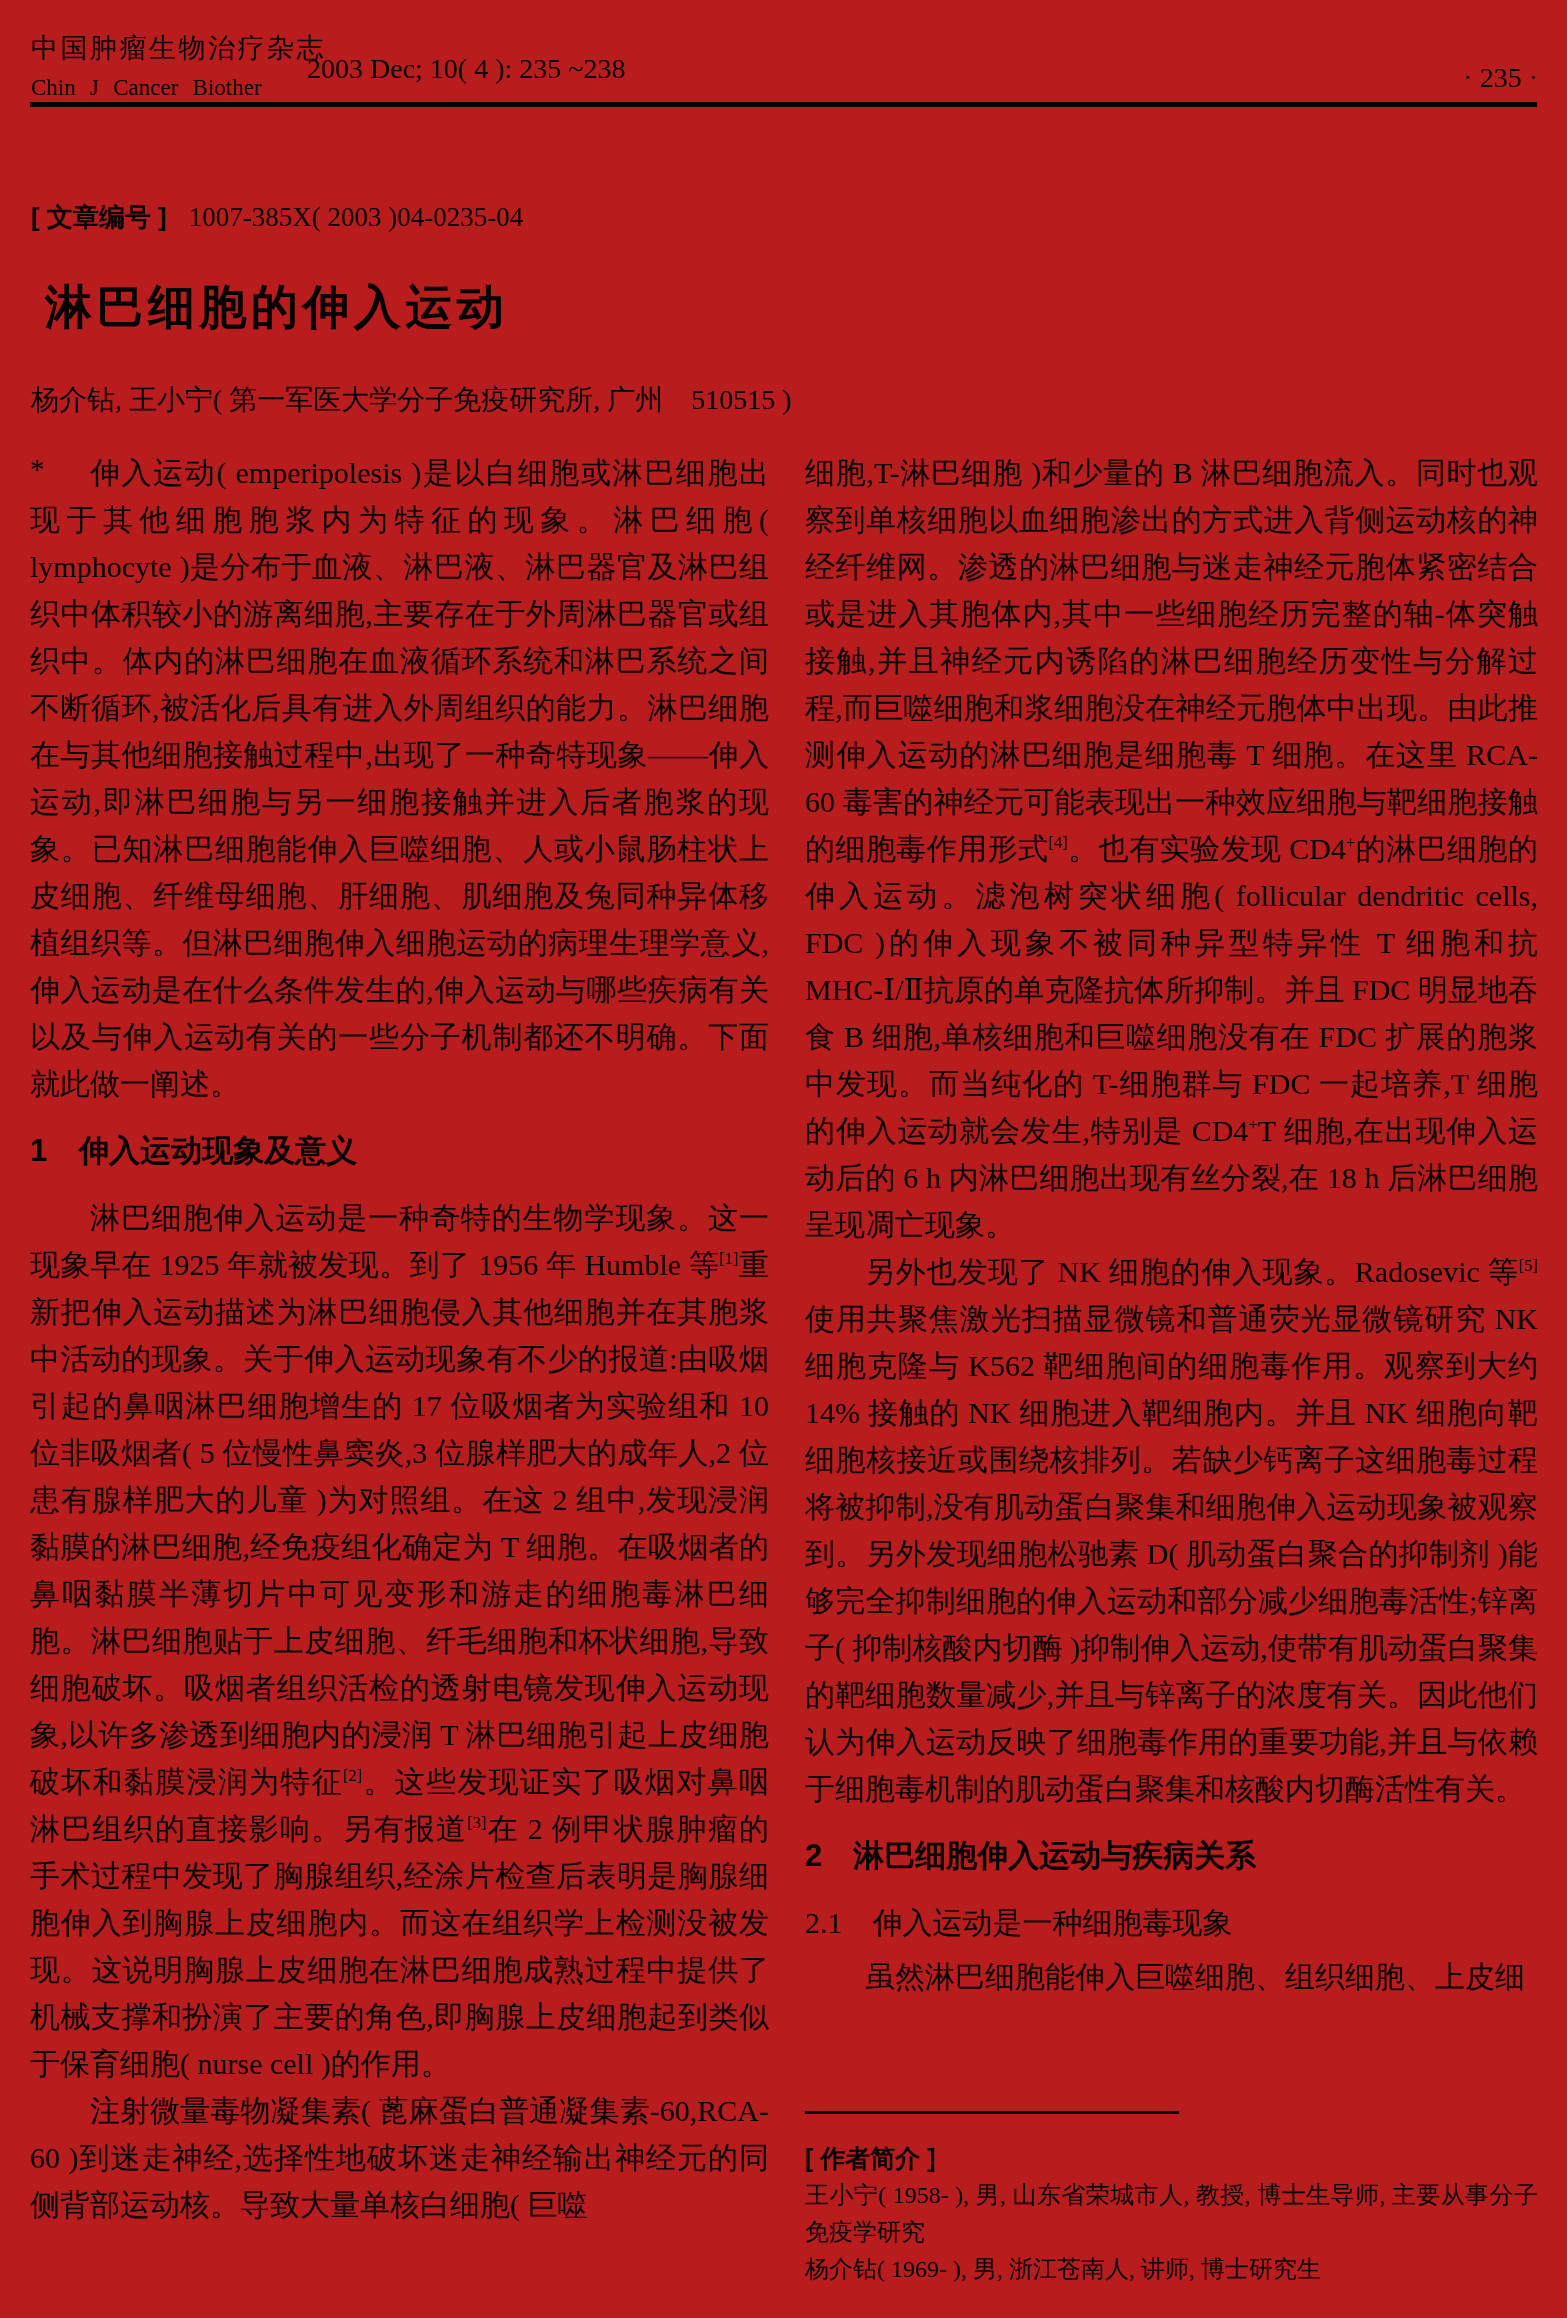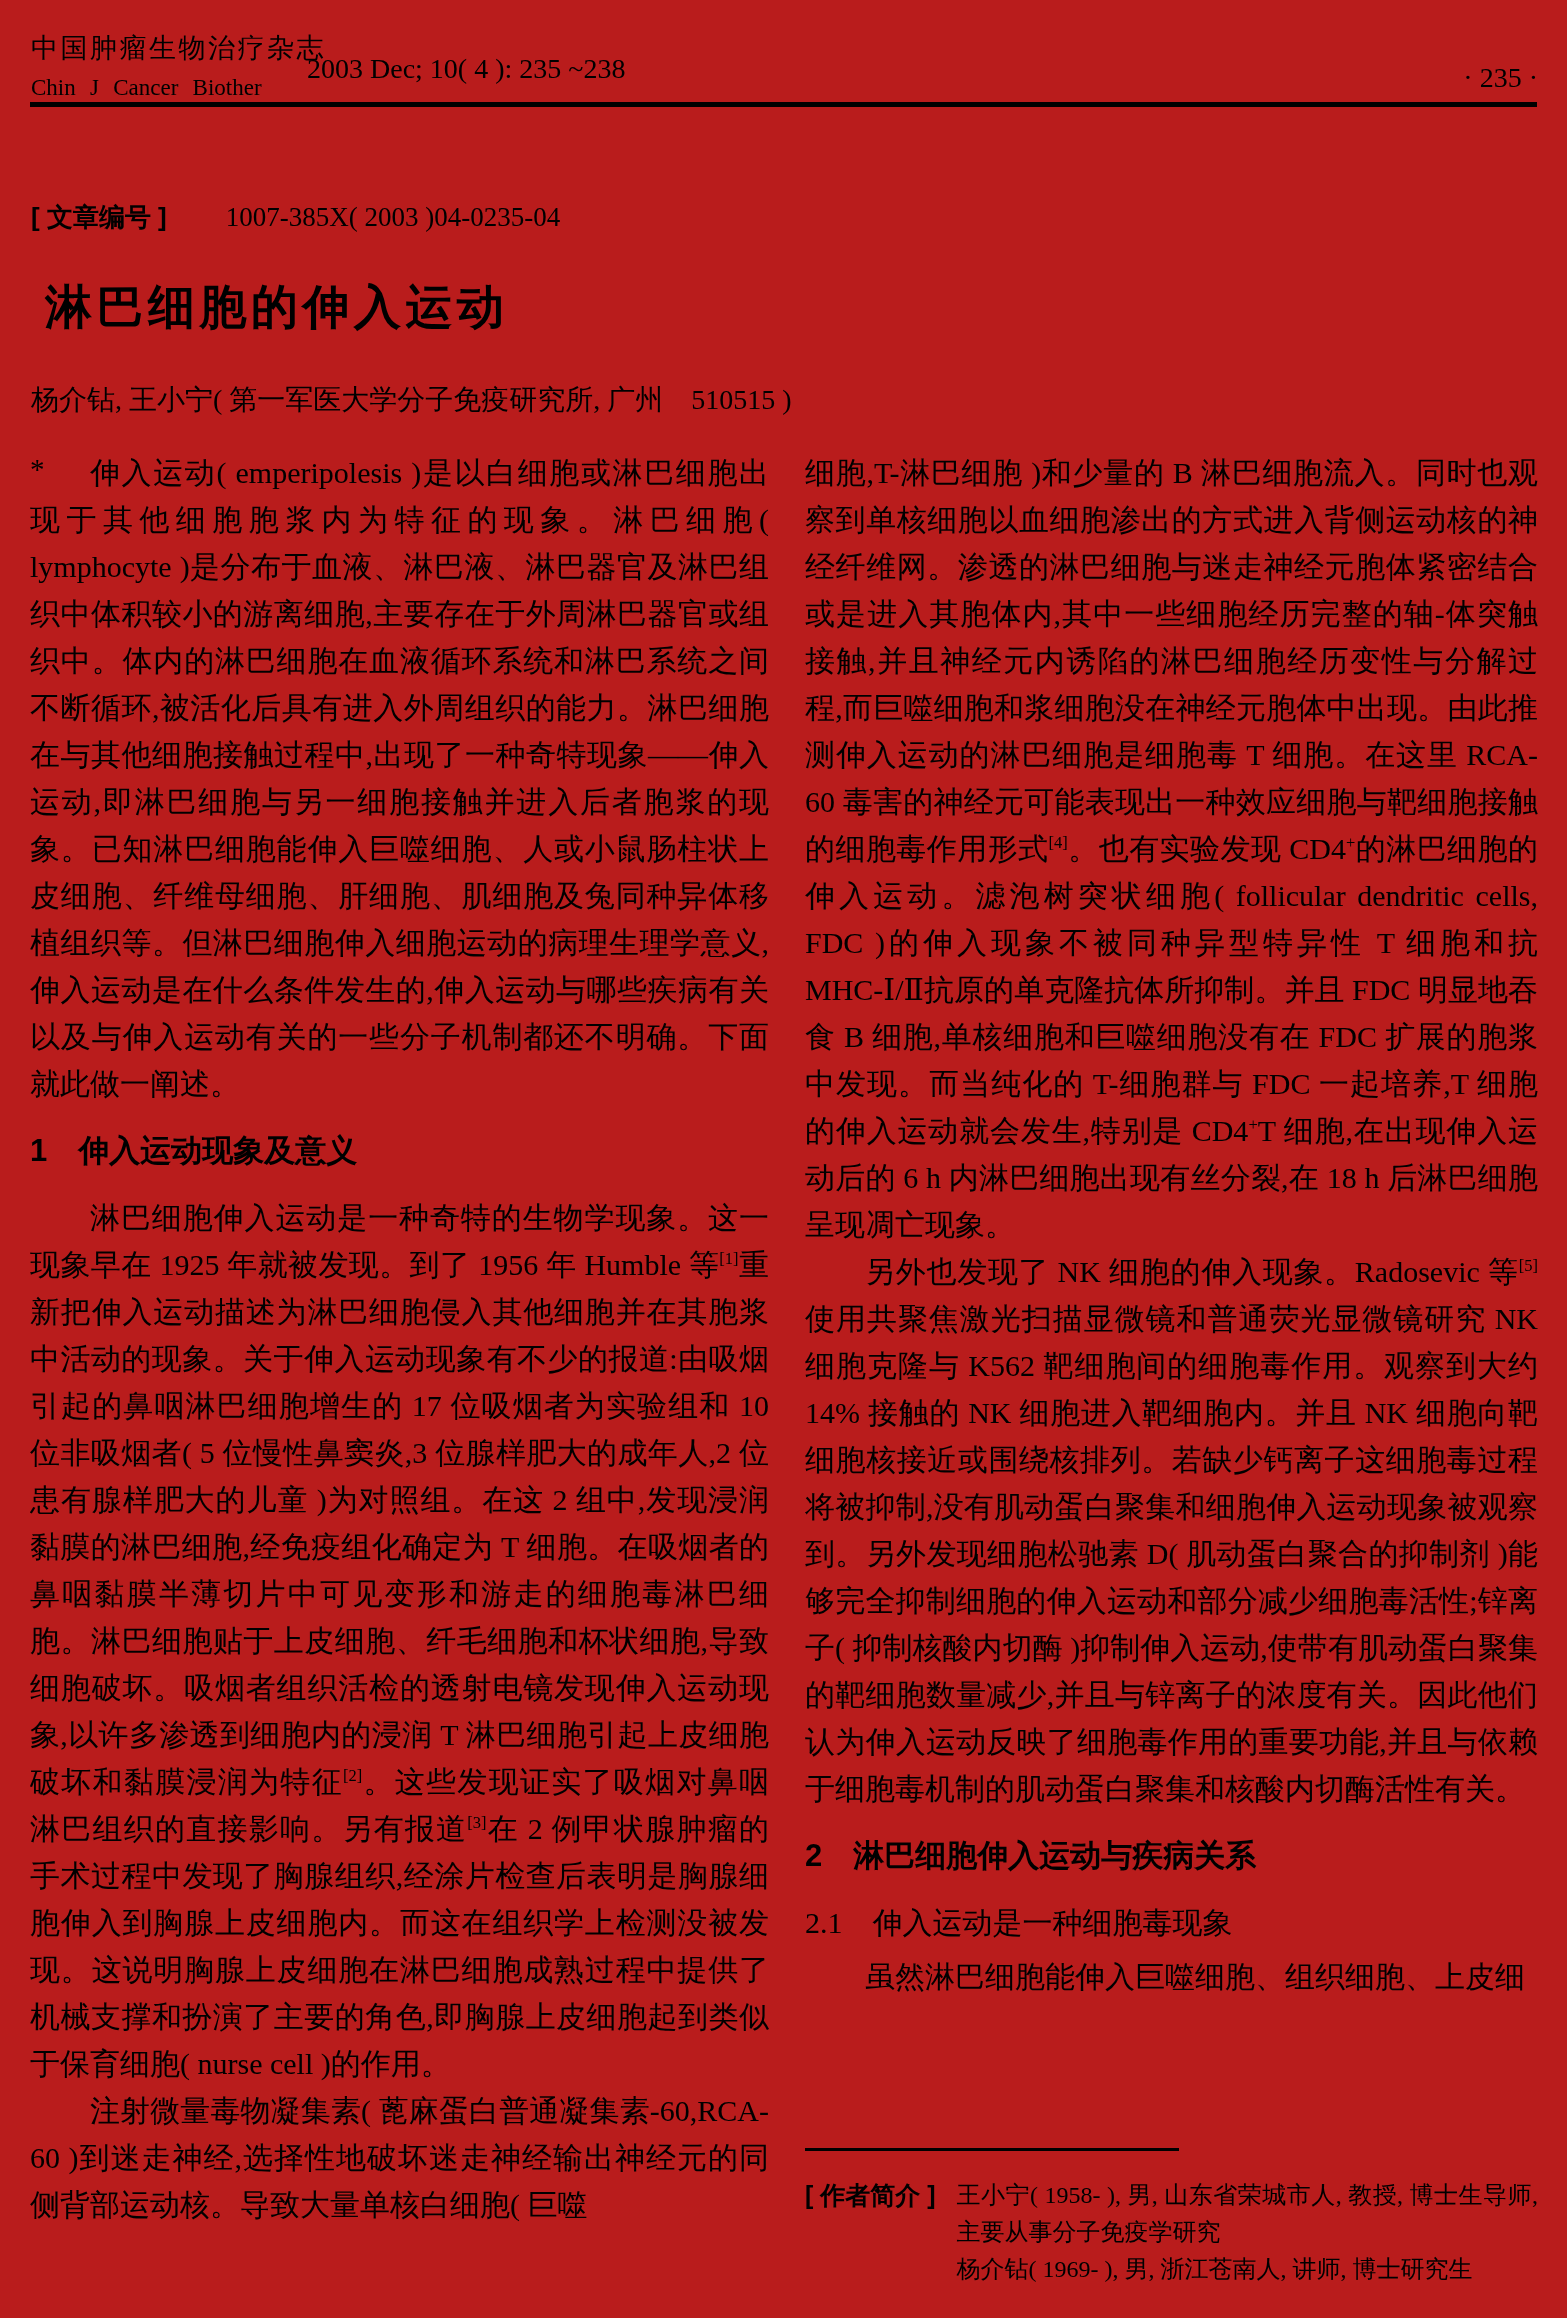--- a/index.html
+++ b/index.html
@@ -16,21 +16,21 @@
   .masthead{position:absolute;left:31px;top:28px;width:271px;}
   .journal-cn{font-size:27px;letter-spacing:2.5px;white-space:nowrap;line-height:40px;}
   .journal-en{font-size:23px;word-spacing:8.5px;white-space:nowrap;line-height:39px;}
   .issue-info{position:absolute;left:307px;top:53px;font-size:28px;white-space:nowrap;}
   .page-number{position:absolute;right:30px;top:62px;font-size:28px;white-space:nowrap;}
   .header-rule{position:absolute;left:30px;top:102px;width:1507px;height:5px;background:#000;}
 
   
   .article-id{position:absolute;left:31px;top:200px;font-size:26px;white-space:nowrap;}
   .article-id .label{font-family:"Liberation Sans","DejaVu Sans",sans-serif;font-weight:700;margin-right:22px;}
-  .article-id .value{font-size:27px;margin-left:37px;}
+  .article-id .value{font-size:27px;}
   .title{
     position:absolute;left:29px;top:261px;margin:16px;
     font-family:"Liberation Sans","DejaVu Sans",sans-serif;
     font-weight:700;font-size:47px;letter-spacing:4.5px;line-height:60px;white-space:nowrap;
   }
   .authors{position:absolute;left:31px;top:381px;font-size:28px;white-space:nowrap;}
 
   
   .col{position:absolute;top:449px;height:1842px;overflow:hidden;}
   .col-left{left:30px;width:739px;}
@@ -52,21 +52,21 @@
   }
   .sub-heading{
     margin:11px 0 6px 0;
     font-weight:400;font-size:30px;line-height:48px;text-indent:0;
     font-family:"Liberation Serif","DejaVu Serif",serif;
   }
 
   
   .footnote{position:absolute;left:0;bottom:3px;width:100%;}
   .fn-rule{width:374px;height:3.5px;background:#000;margin-bottom:26px;}
-  .fn-row{display:flex;align-items:flex-start;}
+  .fn-row{display:flex;align-items:flex-start;flex-direction:column;}
   .fn-label{
     flex:0 0 auto;margin-right:21px;
     font-family:"Liberation Sans","DejaVu Sans",sans-serif;
     font-weight:700;font-size:25px;line-height:37px;white-space:nowrap;
   }
   .fn-entries{flex:1 1 auto;}
   .fn-entries p{margin:0;font-size:24px;line-height:37px;text-align:justify;}
 </style>
 </head>
 <body>

